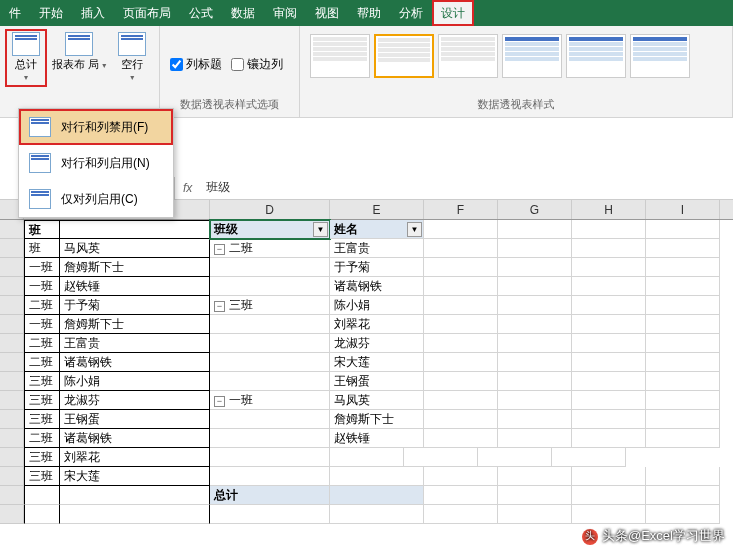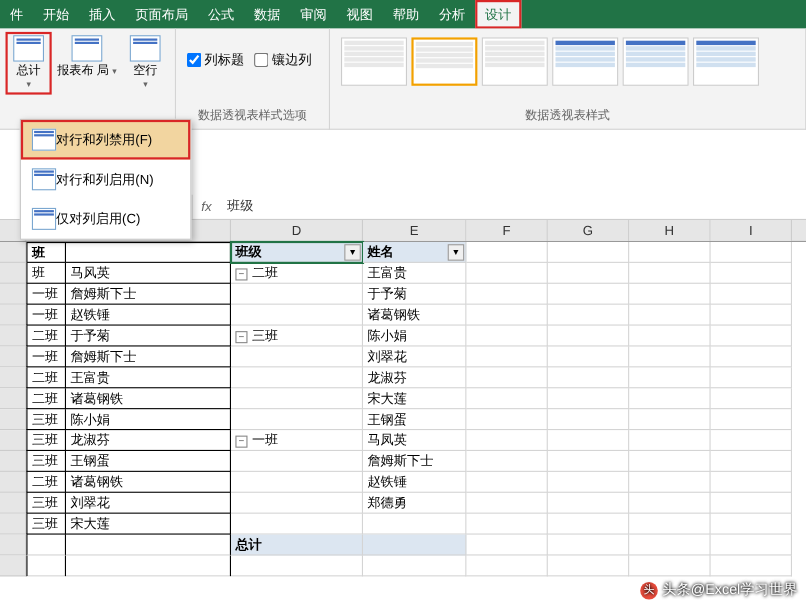--- a/index.html
+++ b/index.html
@@ -41,21 +41,21 @@
 .bord-r{border-right:1px solid #000}
 .bord-l{border-left:1px solid #000}
 .bord-t{border-top:1px solid #000}
 .bold{font-weight:700}
 .pvt-hdr{background:#dce6f1;font-weight:700;position:relative}
 .pvt-hdr.sel{outline:2px solid #217346;outline-offset:-1px}
 .dd-btn{position:absolute;right:1px;top:2px;width:15px;height:15px;border:1px solid #999;background:#f0f0f0;font-size:8px;text-align:center;line-height:13px}
 .collapse-btn{display:inline-block;width:11px;height:11px;border:1px solid #888;font-size:9px;text-align:center;line-height:9px;margin-right:4px;color:#555;background:#fff}
 .pvt-total{background:#dce6f1;font-weight:700}
 .dropdown-menu{position:absolute;left:18px;top:108px;width:156px;background:#fff;border:1px solid #c6c6c6;box-shadow:2px 2px 6px rgba(0,0,0,.25);z-index:100}
-.dd-item{display:flex;align-items:center;padding:8px 10px;cursor:pointer}
+.dd-item{display:flex;align-items:center;gap:10px;padding:8px 10px;cursor:pointer}
 .dd-item.sel{background:#f2d5a0;outline:2px solid #d92626;outline-offset:-2px}
 .dd-ico{width:22px;height:20px;border:1px solid #7ba7d0;background:#fff;flex-shrink:0;display:flex;flex-direction:column;padding:1px;gap:1px}
 .dd-ico::before,.dd-ico::after{content:"";height:2px;background:#4472c4}
 .watermark{position:absolute;right:8px;bottom:4px;font-size:13px;color:#fff;text-shadow:0 0 3px #000,0 0 3px #000}
 .wm-ico{display:inline-block;width:16px;height:16px;background:#e74c3c;border-radius:50%;vertical-align:middle;margin-right:4px;position:relative}
 .wm-ico::after{content:"头";color:#fff;font-size:10px;position:absolute;left:3px;top:0}
 </style>
 </head>
 <body>
 
@@ -86,21 +86,21 @@
 局</span> <span class="drop-ar">▾</span></div>
       </div>
       <div class="big-btn">
         <div class="ico"></div>
         <div class="lbl"><span>空行</span><br><span class="drop-ar">▾</span></div>
       </div>
     </div>
   </div>
   <div class="rgroup" style="width:140px">
     <div>
-      <div class="chk-row" style="margin-top:14px"><input type="checkbox" checked="" style=""><span>列标题</span> &nbsp;<input type="checkbox" style=""><span>镶边列</span></div>
+      <div class="chk-row" style="margin-top:24px"><input type="checkbox" checked="" style=""><span>列标题</span> &nbsp;<input type="checkbox" style=""><span>镶边列</span></div>
     </div>
     <div class="rgroup-title">数据透视表样式选项</div>
   </div>
   <div class="rgroup" style="flex:1">
     <div class="styles-gallery">
       <div class="style-thumb">
           <div></div>
           <div></div>
           <div></div>
           <div></div>
@@ -337,21 +337,20 @@
       <div class="cell" style="width: 74px;"></div>
       <div class="cell" style="width: 74px;"></div>
     </div>
     <div class="grow">
       <div class="rh"></div>
       <div style="display: flex; width: 186px;">
         <div class="cell bord-r bord-l bord-b" style="width: 36px;">三班</div>
         <div class="cell bord-r bord-b" style="width: 150px;">刘翠花</div>
       </div>
       <div class="cell" style="width: 120px;"></div>
-      <div class="cell" style="width: 94px;">郑德勇</div>
       <div class="cell" style="width: 74px;"></div>
       <div class="cell" style="width: 74px;"></div>
       <div class="cell" style="width: 74px;"></div>
       <div class="cell" style="width: 74px;"></div>
     </div>
     <div class="grow">
       <div class="rh"></div>
       <div style="display: flex; width: 186px;">
         <div class="cell bord-r bord-l bord-b" style="width: 36px;">三班</div>
         <div class="cell bord-r bord-b" style="width: 150px;">宋大莲</div>

